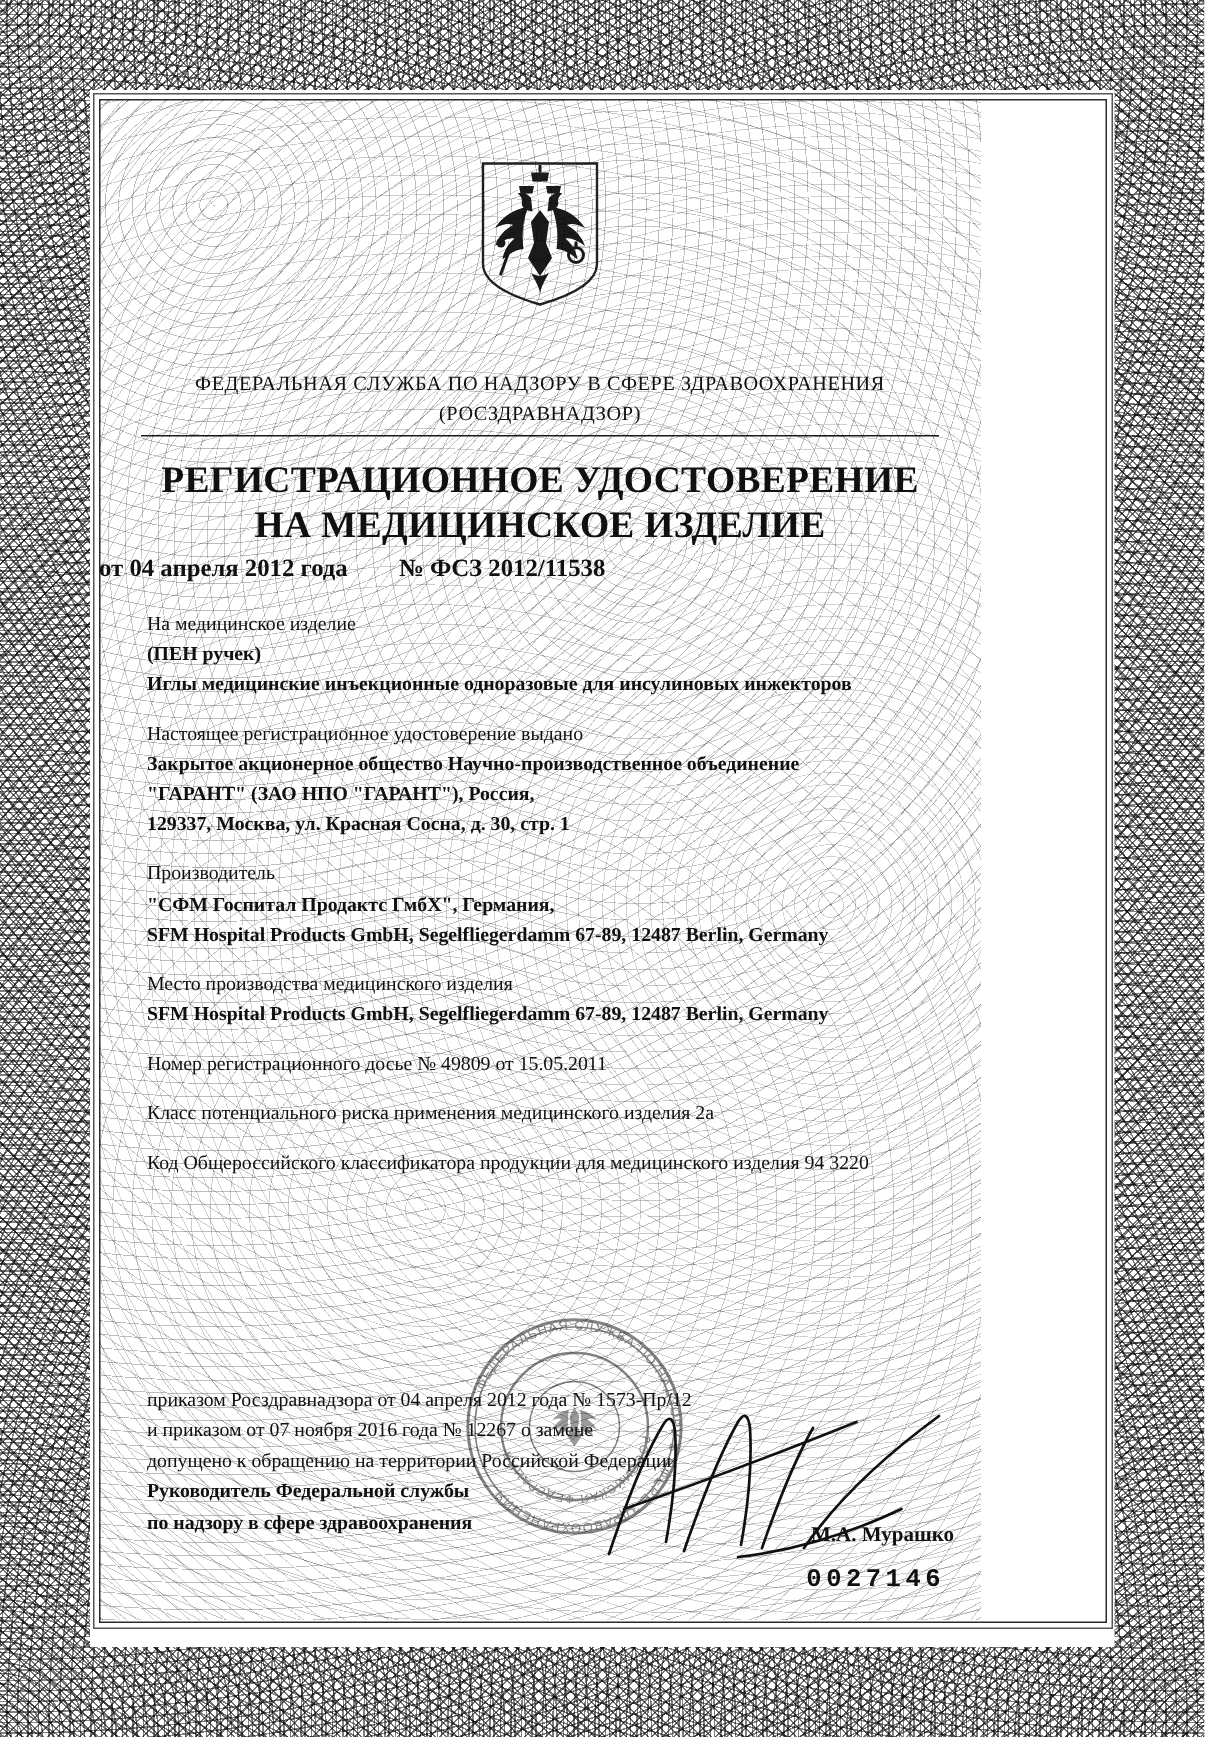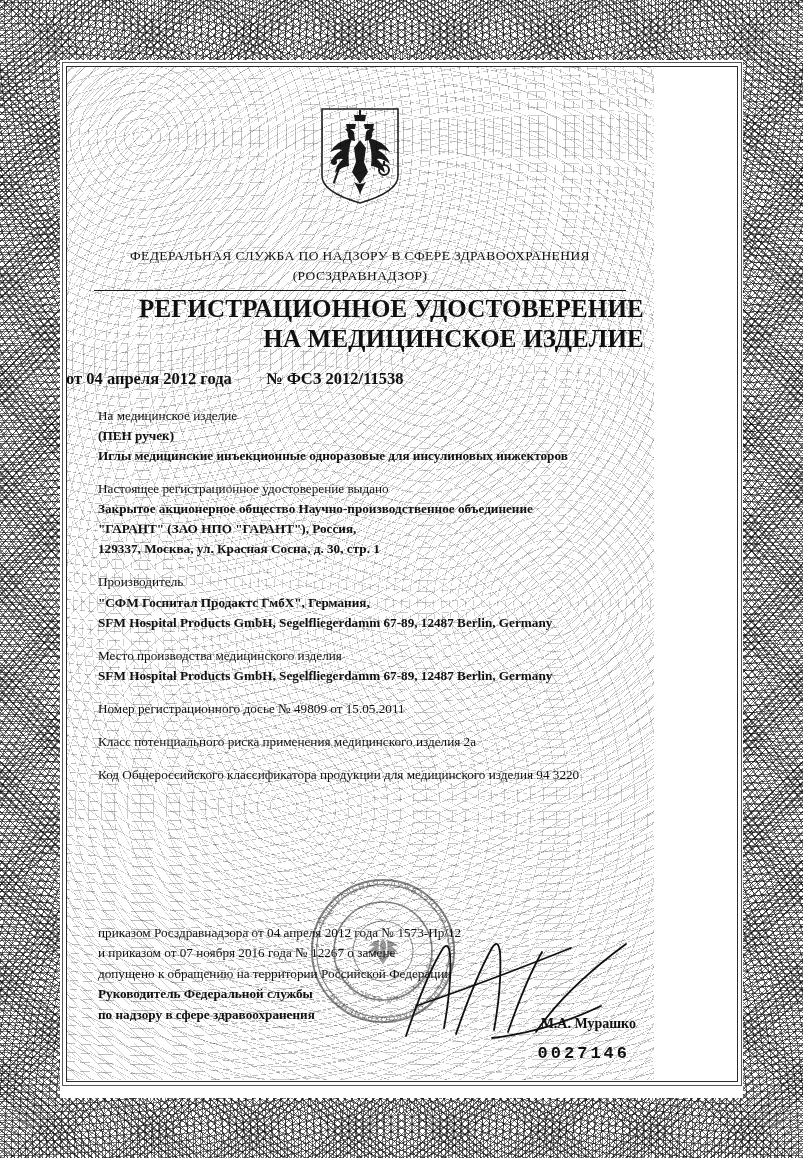--- a/index.html
+++ b/index.html
@@ -79,22 +79,22 @@
   .agency .l2{display:block;}
 
   .rule{
     position:absolute;
     top:224px;left:28px;right:28px;
     height:0;border-top:1.6px solid #1a1a1a;
   }
 
   .title{
     position:absolute;
-    top:228px;left:10px;right:10px;
-    text-align:right;
+    top:240px;left:10px;right:10px;
+    text-align:center;
     font-weight:bold;
     font-size:25px;
     letter-spacing:.2px;
     line-height:1.18;
   }
   .title .t2{display:block;}
 
   .docline{
     position:absolute;
     top:303px;left:0;right:0;

